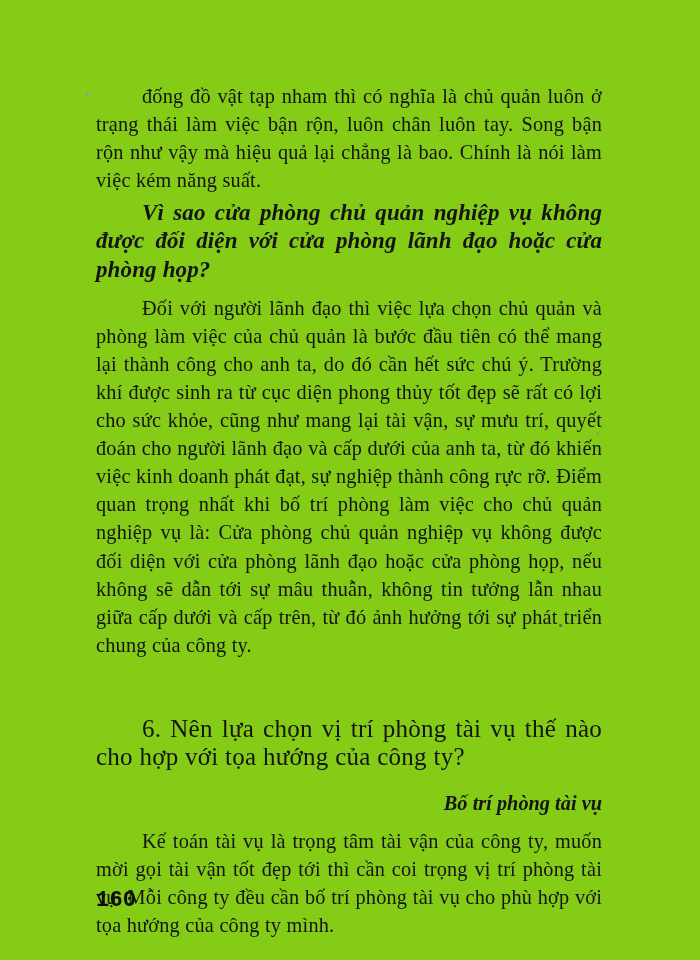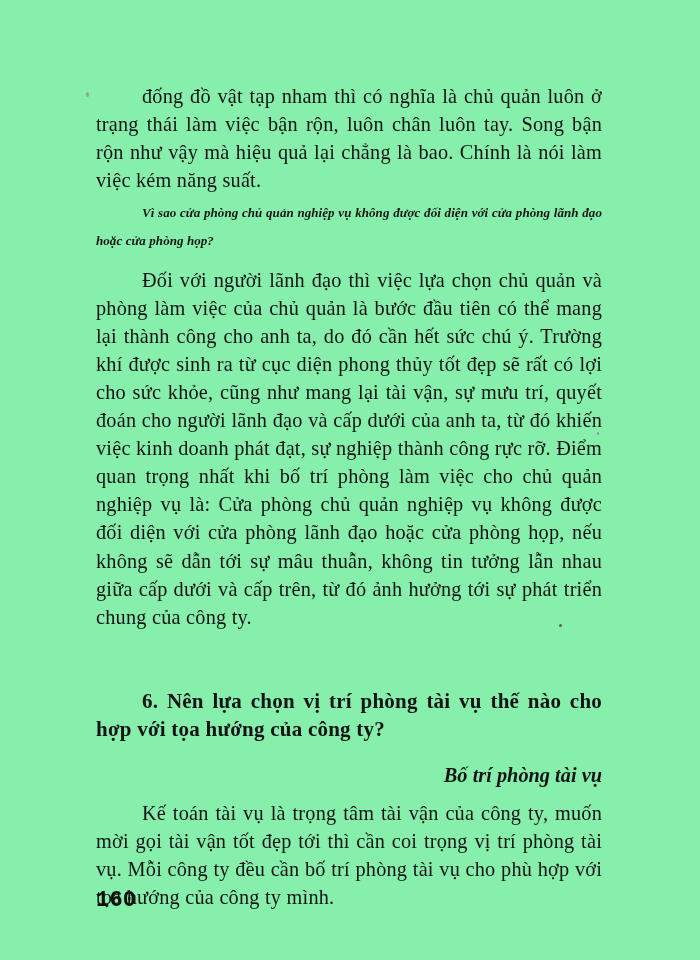--- a/index.html
+++ b/index.html
@@ -6,21 +6,21 @@
   html, body {
     margin: 0;
     padding: 0;
     background: #ffffff;
   }
 
   .page {
     position: relative;
     width: 700px;
     height: 960px;
-    background: #86efac;
+    background: #84cc16;
     overflow: hidden;
     font-family: "Liberation Serif", "DejaVu Serif", serif;
     color: #141414;
     -webkit-font-smoothing: antialiased;
   }
 
   
   .column {
     position: absolute;
     left: 96px;
@@ -41,32 +41,32 @@
 
   p.body {
     font-size: 20.3px;
     line-height: 28.1px;
     text-indent: 46px;
     letter-spacing: 0.01em;
   }
 
   
   p.quote {
-    font-size: 13px;
+    font-size: 23px;
     line-height: 28.1px;
     font-style: italic;
     font-weight: 700;
     text-indent: 46px;
     letter-spacing: 0.005em;
   }
 
   h2.section-heading {
-    font-size: 21px;
+    font-size: 25px;
     line-height: 28.1px;
-    font-weight: 700;
+    font-weight: 400;
     text-indent: 46px;
     letter-spacing: 0.01em;
   }
 
   h3.sub-heading {
     font-size: 20.3px;
     line-height: 28.1px;
     font-weight: 700;
     font-style: italic;
     text-indent: 46px;

